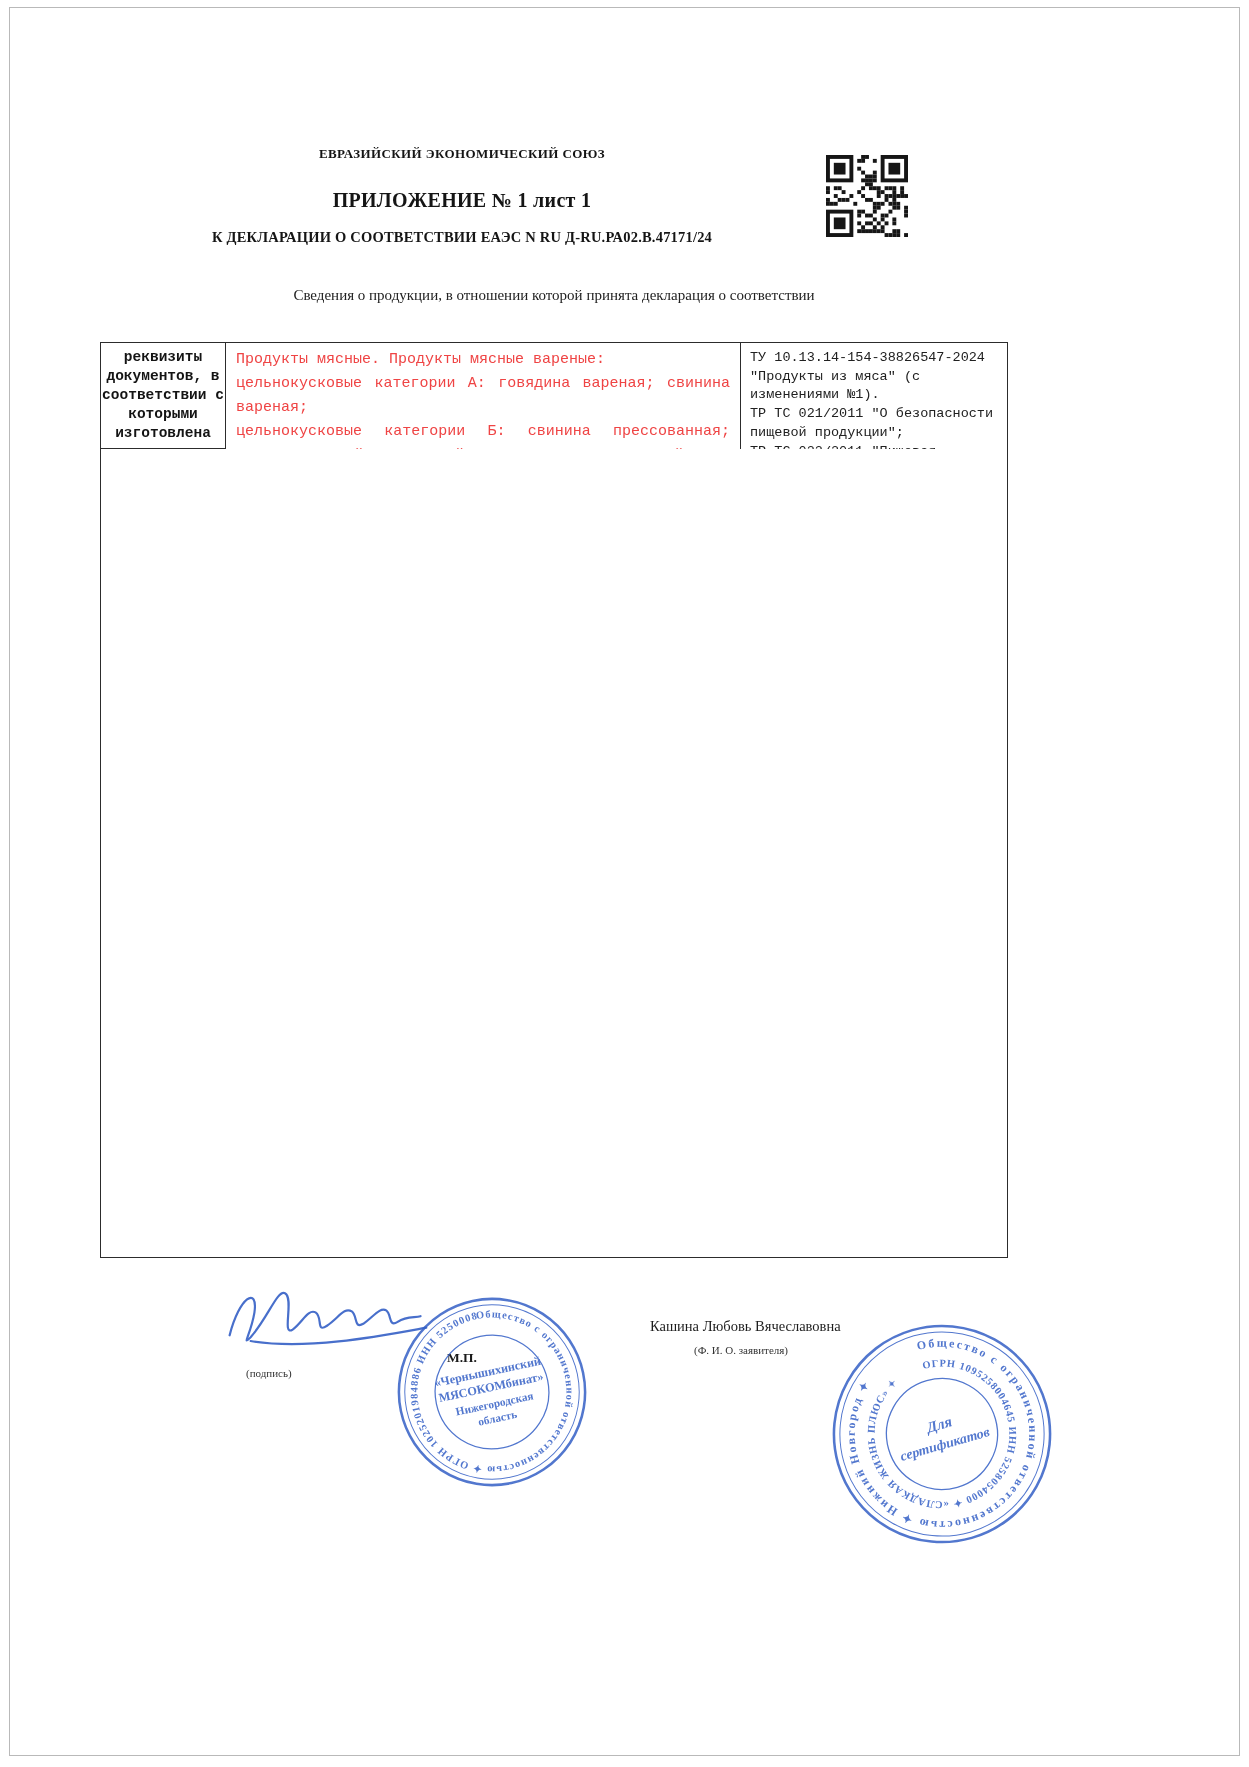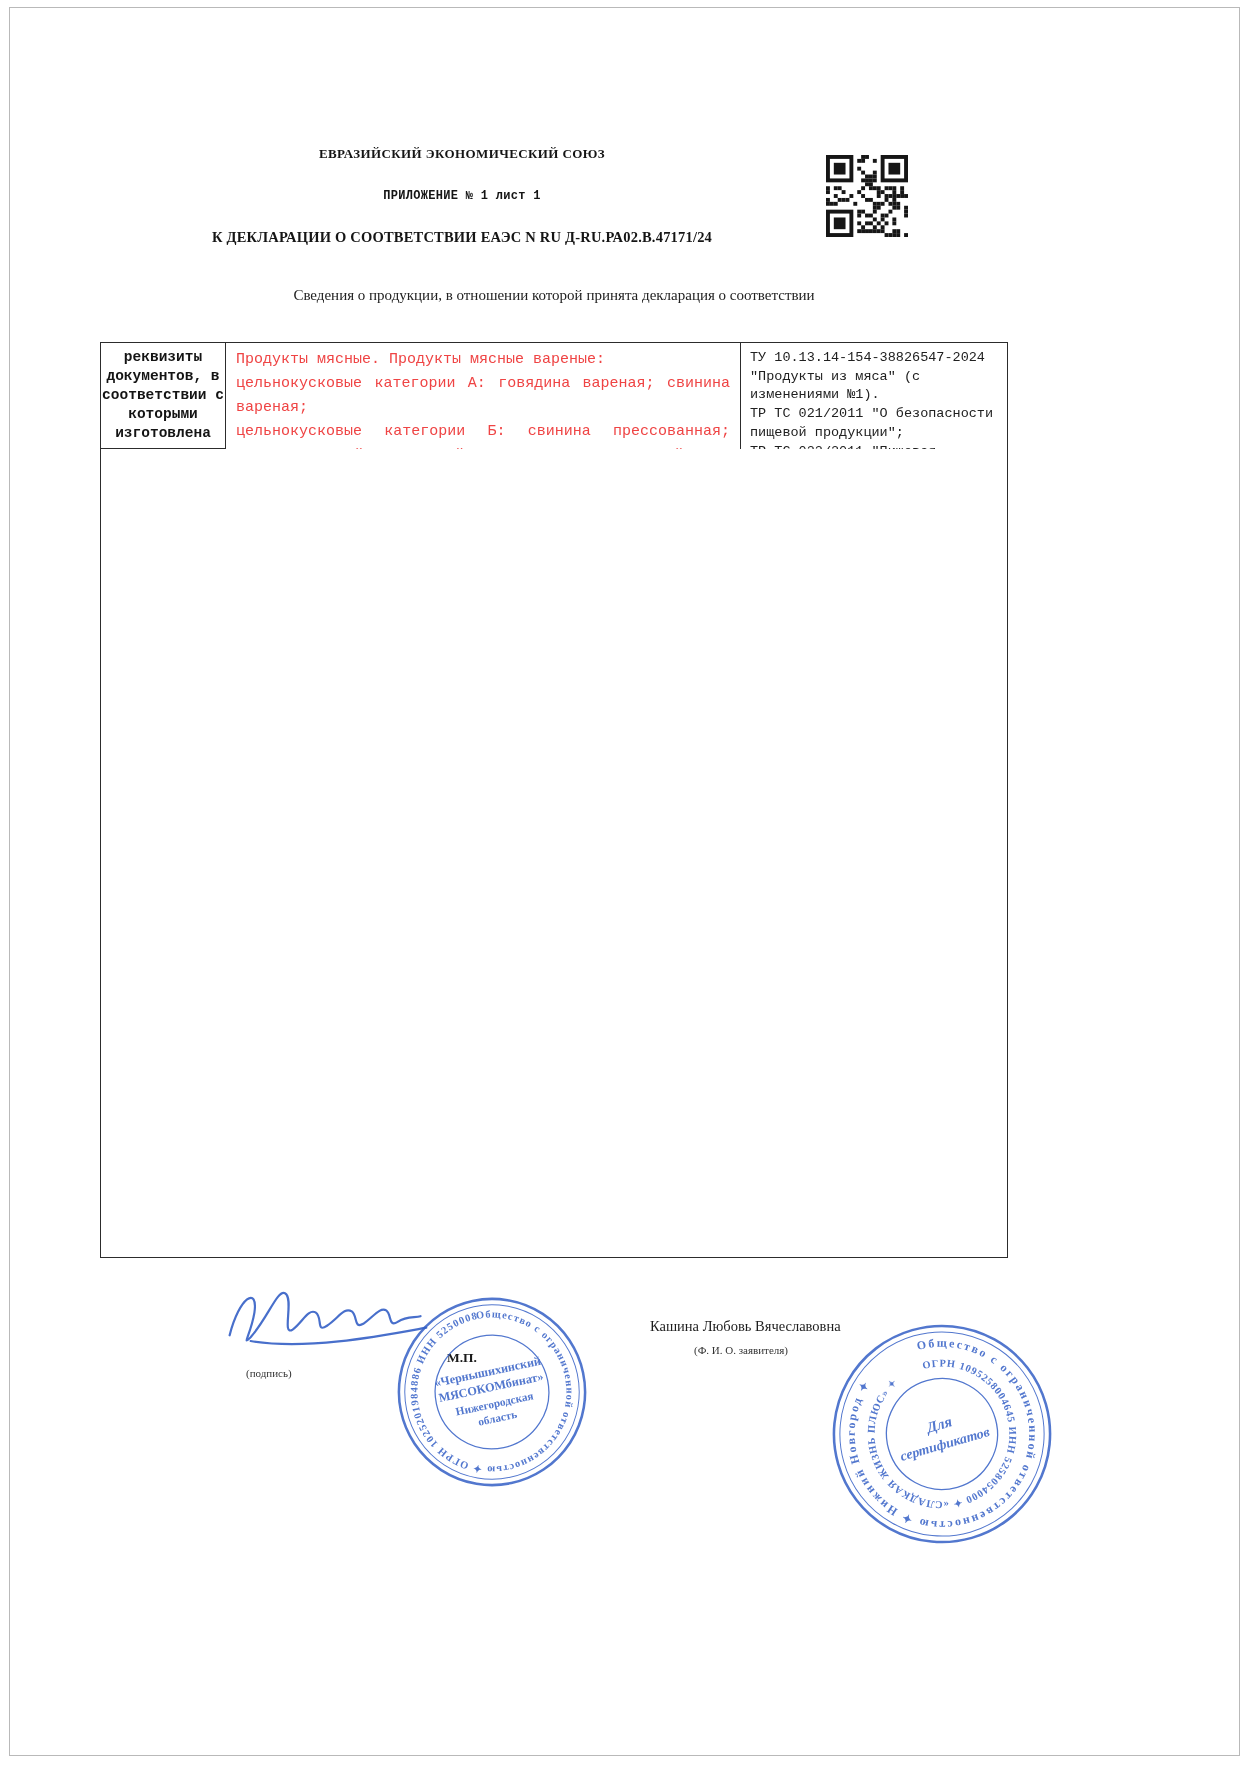--- a/index.html
+++ b/index.html
@@ -2,21 +2,21 @@
 <html lang="ru"><head>
 <meta charset="utf-8">
 <style>
   html,body{margin:0;padding:0;background:#ffffff;}
   body{width:1249px;height:1767px;position:relative;overflow:hidden;
        font-family:"Liberation Serif","DejaVu Serif",serif;color:#1d1d1d;}
   .page-border{position:absolute;inset:7px 9px 11px 9px;border:1px solid #b9b9b9;pointer-events:none;}
   .abs{position:absolute;}
   .center-block{left:100px;width:724px;text-align:center;font-weight:bold;color:#151515;}
   .h-union{top:146px;font-size:13px;letter-spacing:.4px;}
-  .h-appendix{top:189px;font-size:12px;letter-spacing:.3px;font-family:Liberation Mono, monospace;}
+  .h-appendix{top:189px;font-size:20px;letter-spacing:.3px;}
   .h-decl{top:229px;font-size:14.5px;letter-spacing:.2px;}
   .subtitle{top:287px;left:100px;width:908px;text-align:center;font-size:15px;color:#222;}
   .qr{left:826px;top:155px;width:82px;height:82px;}
   .qr svg{width:100%;height:100%;display:block;}
 
   
   .tbl{left:100px;top:342px;width:908px;height:916px;display:grid;
        grid-template-columns:125px 515px 268px;grid-template-rows:106px 810px;
        border:1.5px solid #2c2c2c;box-sizing:border-box;}
   .cell{border-right:1px solid #2c2c2c;box-sizing:border-box;overflow:hidden;font-family:Liberation Mono, monospace;}

